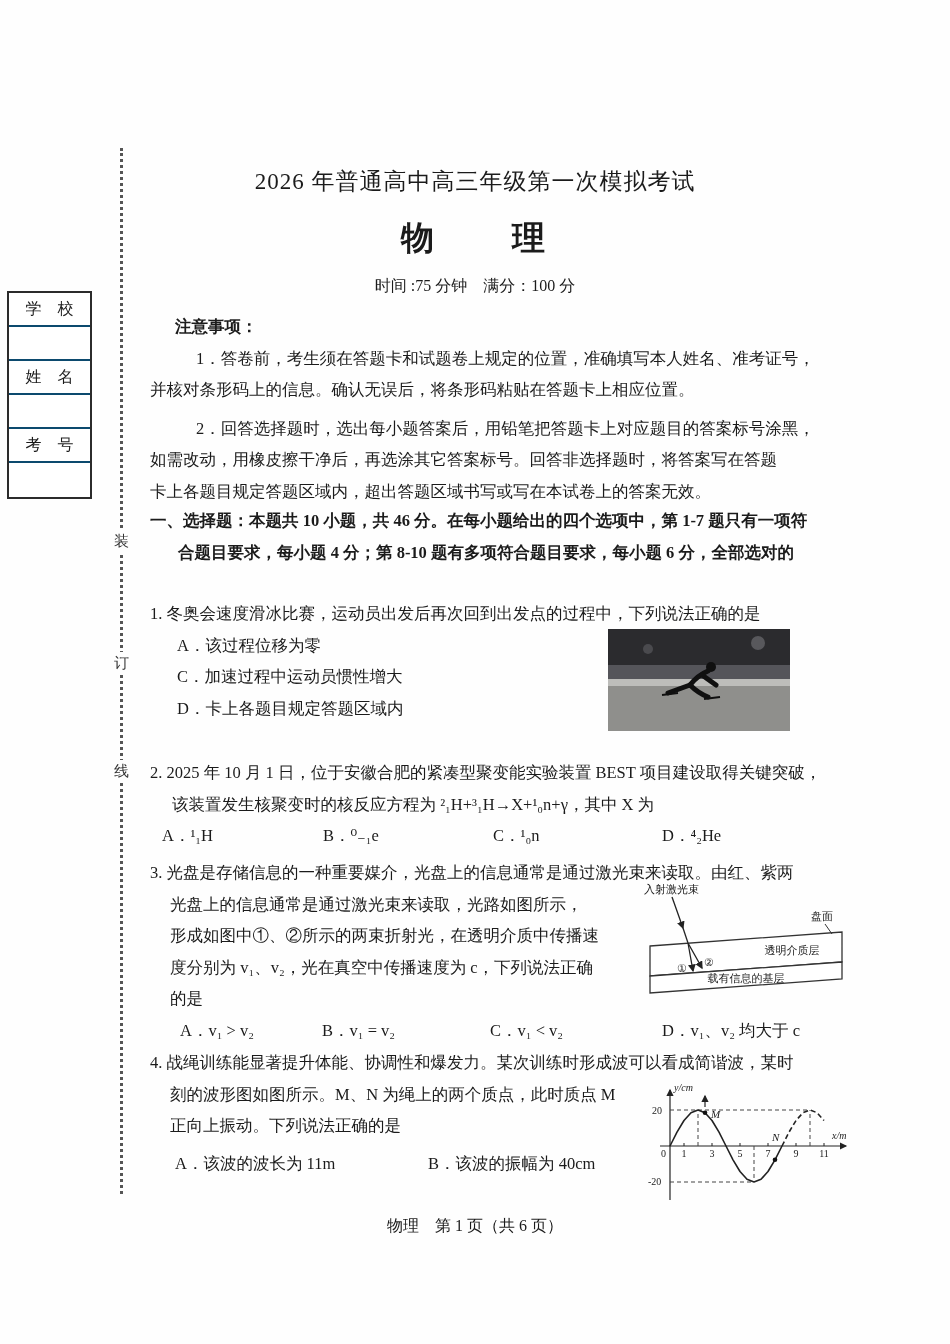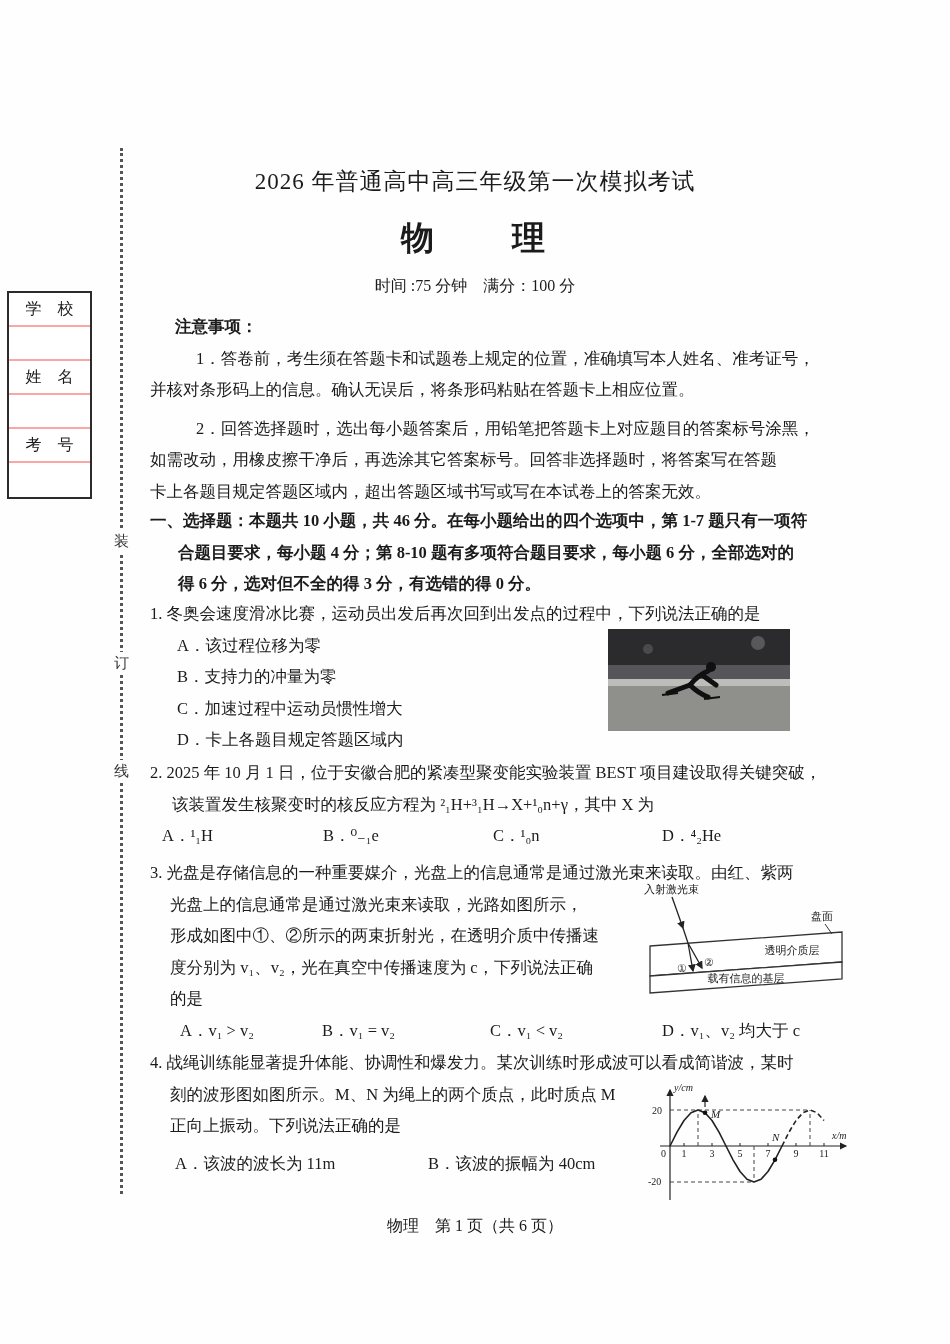--- a/index.html
+++ b/index.html
@@ -14,21 +14,21 @@
   .abs { position:absolute; }
   .center { left:0; width:100%; text-align:center; }
   .tline { white-space:nowrap; font-size:16.5px; line-height:31.6px; }
   .bold { font-weight:bold; }
   .title-text { font-size:23px; font-weight:normal; letter-spacing:1px; }
   .subject-text { font-size:33px; font-weight:bold; letter-spacing:4px; }
   .meta-text { font-size:16px; }
   .footer-text { font-size:16px; }
 
   .side-table { position:absolute; left:7px; top:291px; width:85px; border:2px solid #2b2b2b; background:#fff; }
-  .side-cell { height:34px; border-bottom:2px solid #fca5a5; display:flex; align-items:center; justify-content:center; font-size:16px; }
+  .side-cell { height:34px; border-bottom:2px solid #0c4a6e; display:flex; align-items:center; justify-content:center; font-size:16px; }
   .side-cell:last-child { border-bottom:none; }
 
   .bind-line { position:absolute; left:120px; top:148px; height:1046px; width:0; border-left:3px dotted #555; }
   .bind-char { position:absolute; left:111px; width:21px; text-align:center; background:#fefefe; font-size:15px; color:#333; line-height:22px; }
 
   .optrow { position:relative; height:32px; }
   .optrow span { position:absolute; top:0; font-size:16.5px; line-height:32px; white-space:nowrap; }
 
   svg text { font-family:"Liberation Serif","DejaVu Serif",serif; fill:#1b1b1b; }
 </style>
@@ -64,27 +64,25 @@
   <div class="tline" style="margin-left:46px">1．答卷前，考生须在答题卡和试题卷上规定的位置，准确填写本人姓名、准考证号，</div>
   <div class="tline">并核对条形码上的信息。确认无误后，将条形码粘贴在答题卡上相应位置。</div>
   <div class="tline" style="margin-left:46px; margin-top:7px">2．回答选择题时，选出每小题答案后，用铅笔把答题卡上对应题目的答案标号涂黑，</div>
   <div class="tline">如需改动，用橡皮擦干净后，再选涂其它答案标号。回答非选择题时，将答案写在答题</div>
   <div class="tline">卡上各题目规定答题区域内，超出答题区域书写或写在本试卷上的答案无效。</div>
 </div>
 
 <div class="abs" style="left:150px; top:505px">
   <div class="tline bold">一、选择题：本题共 10 小题，共 46 分。在每小题给出的四个选项中，第 1-7 题只有一项符</div>
   <div class="tline bold" style="margin-left:28px">合题目要求，每小题 4 分；第 8-10 题有多项符合题目要求，每小题 6 分，全部选对的</div>
-  <div class="tline bold" style="margin-left:28px">得 6 分，选对但不全的得 3 分，有选错的得 0 分。</div>
 </div>
 
 <div class="abs" style="left:150px; top:598px">
   <div class="tline">1. 冬奥会速度滑冰比赛，运动员出发后再次回到出发点的过程中，下列说法正确的是</div>
   <div class="tline" style="margin-left:27px">A．该过程位移为零</div>
-  <div class="tline" style="margin-left:27px">B．支持力的冲量为零</div>
   <div class="tline" style="margin-left:27px">C．加速过程中运动员惯性增大</div>
   <div class="tline" style="margin-left:27px">D．卡上各题目规定答题区域内</div>
 </div>
 
 <div class="abs" style="left:608px; top:629px">
   <svg width="182" height="102" viewBox="0 0 182 102">
     <rect width="182" height="102" fill="#39393b"></rect>
     <rect width="182" height="36" fill="#2b2b2e"></rect>
     <rect y="36" width="182" height="14" fill="#55555a"></rect>
     <rect y="50" width="182" height="7" fill="#bdbdba"></rect>

